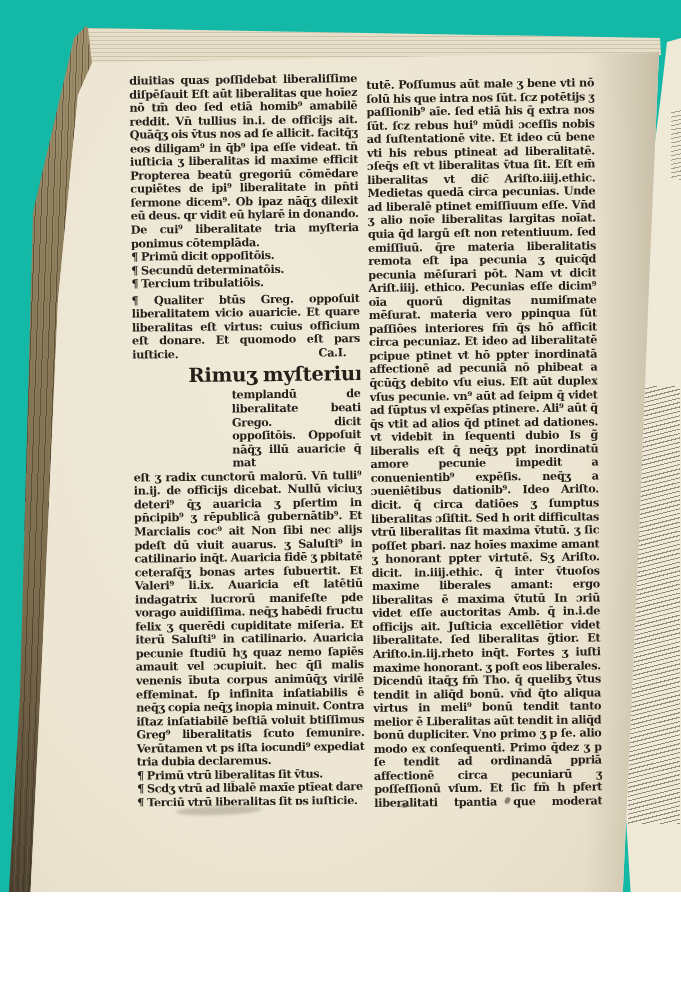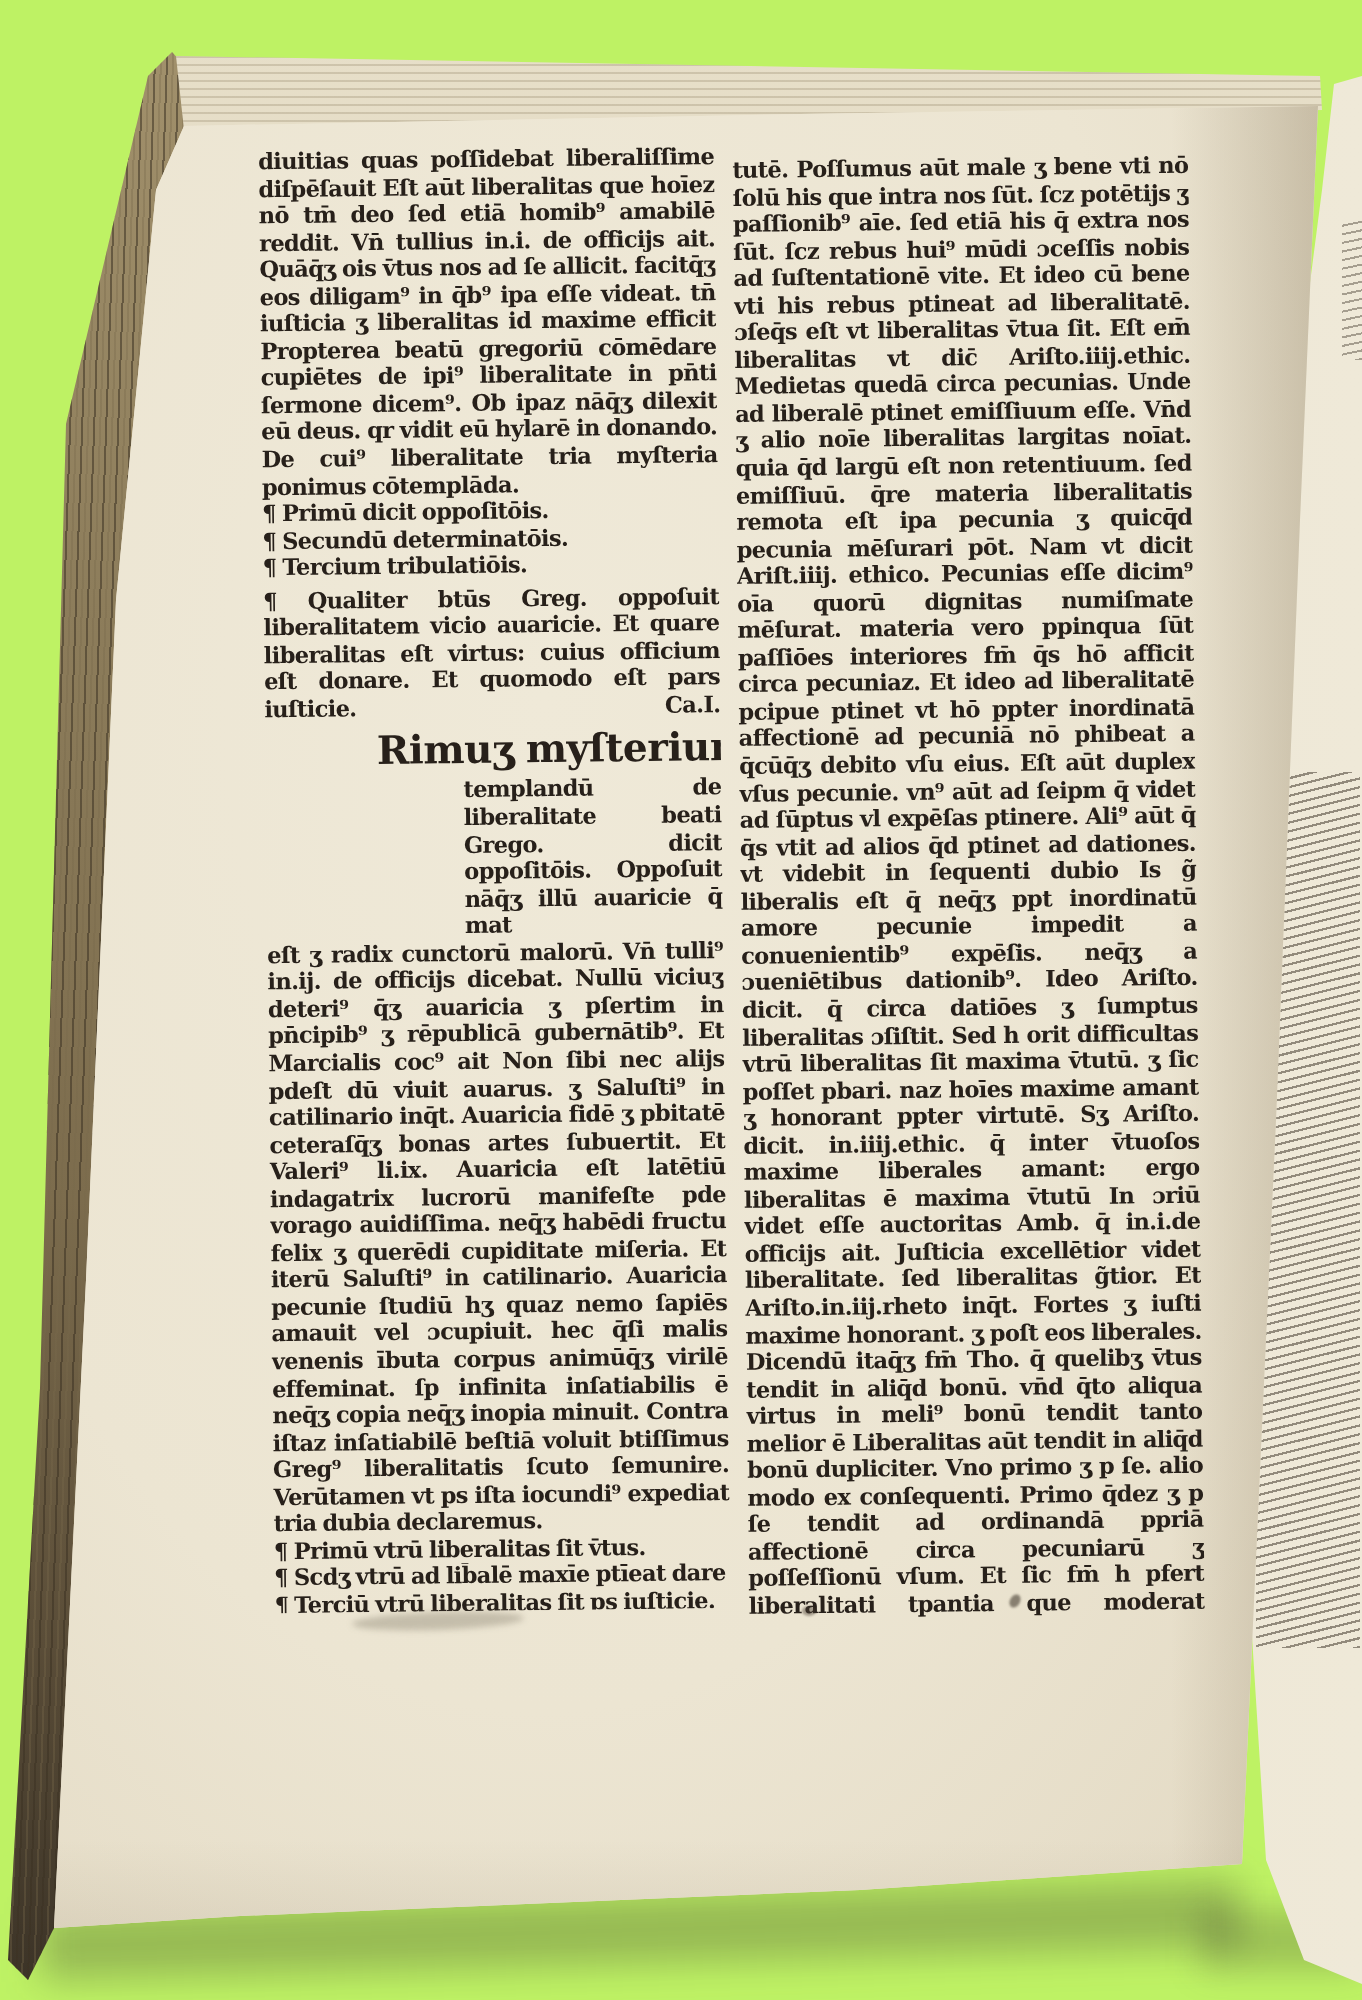--- a/index.html
+++ b/index.html
@@ -1,16 +1,16 @@
 <!DOCTYPE html>
 <html><head>
 <meta charset="utf-8">
 <style>
   html,body{margin:0;padding:0;background:#ffffff;}
-  .scene{position:relative;width:681px;height:1000px;background:#bef264;overflow:hidden;
+  .scene{position:relative;width:681px;height:892px;background:#14b8a6;overflow:hidden;
          font-family:"DejaVu Serif", serif;}
   
   .book-shadow{position:absolute;left:20px;top:948px;width:600px;height:34px;
 ature:none;    background:rgba(60,55,45,.30);filter:blur(9px);transform:rotate(-1.6deg);}
   .curl-shadow{position:absolute;left:600px;top:955px;width:80px;height:30px;
     background:rgba(60,55,45,.25);filter:blur(8px);}
 
   
   .stack-edge{position:absolute;left:0;top:0;width:681px;height:1000px;
     clip-path:polygon(86px 26px,106px 48px,60px 295px,45px 640px,30px 958px,14px 990px,4px 980px,20px 694px,33px 212px,74px 38px);
@@ -49,21 +49,21 @@
   
   .text-layer{position:absolute;left:129px;top:72px;width:465px;height:740px;
     transform:rotate(-.65deg);transform-origin:50% 0;
     display:flex;gap:9px;color:#27201a;}
   .col{width:228px;height:732px;overflow:hidden;
     font-size:11.3px;line-height:13.55px;font-weight:700;
     letter-spacing:-.35px;word-spacing:-.6px;text-align:justify;}
   .col p{margin:0;}
   .pilcrow-line{white-space:nowrap;overflow:hidden;text-align:left;}
   .summary{margin-top:3px !important;position:relative;}
-  .chapter-ref{position:absolute;right:0;bottom:0;}
+  .chapter-ref{position:absolute;right:14px;bottom:0;}
   .chapter-opening{font-size:19.5px;line-height:26px;letter-spacing:-.2px;
     padding-left:56px;white-space:nowrap;text-align:left;margin-top:2px !important;}
   .chapter-indent{padding-left:99px;}
   .questions{margin-top:1px;}
   .right-col{margin-top:7px;}
 
   
   .ink-smudge{position:absolute;left:176px;top:806px;width:86px;height:9px;
     background:rgba(95,85,70,.28);border-radius:50%;filter:blur(1.6px);transform:rotate(-2deg);}
   .ink-dot-1{position:absolute;left:401px;top:803px;width:7px;height:5px;

